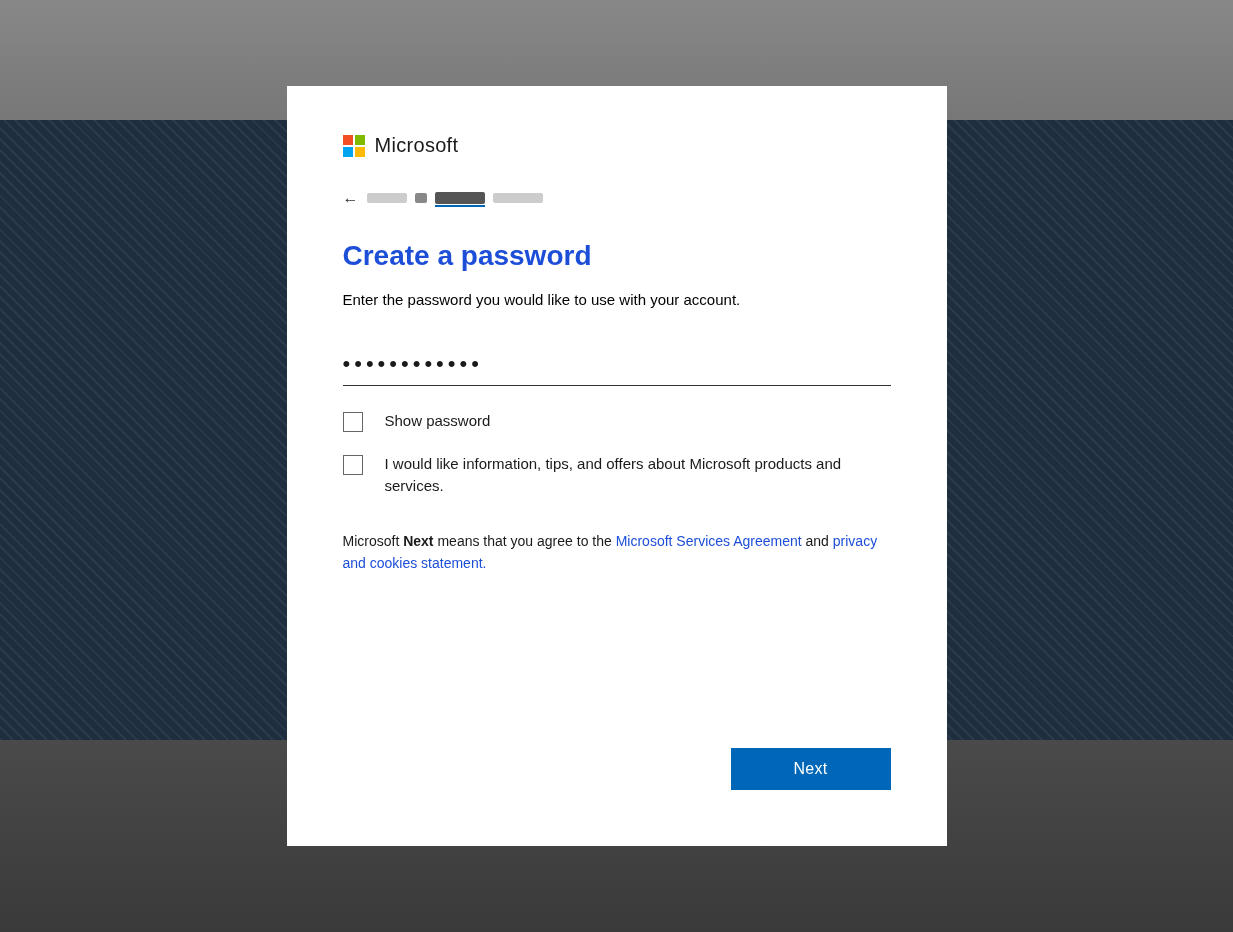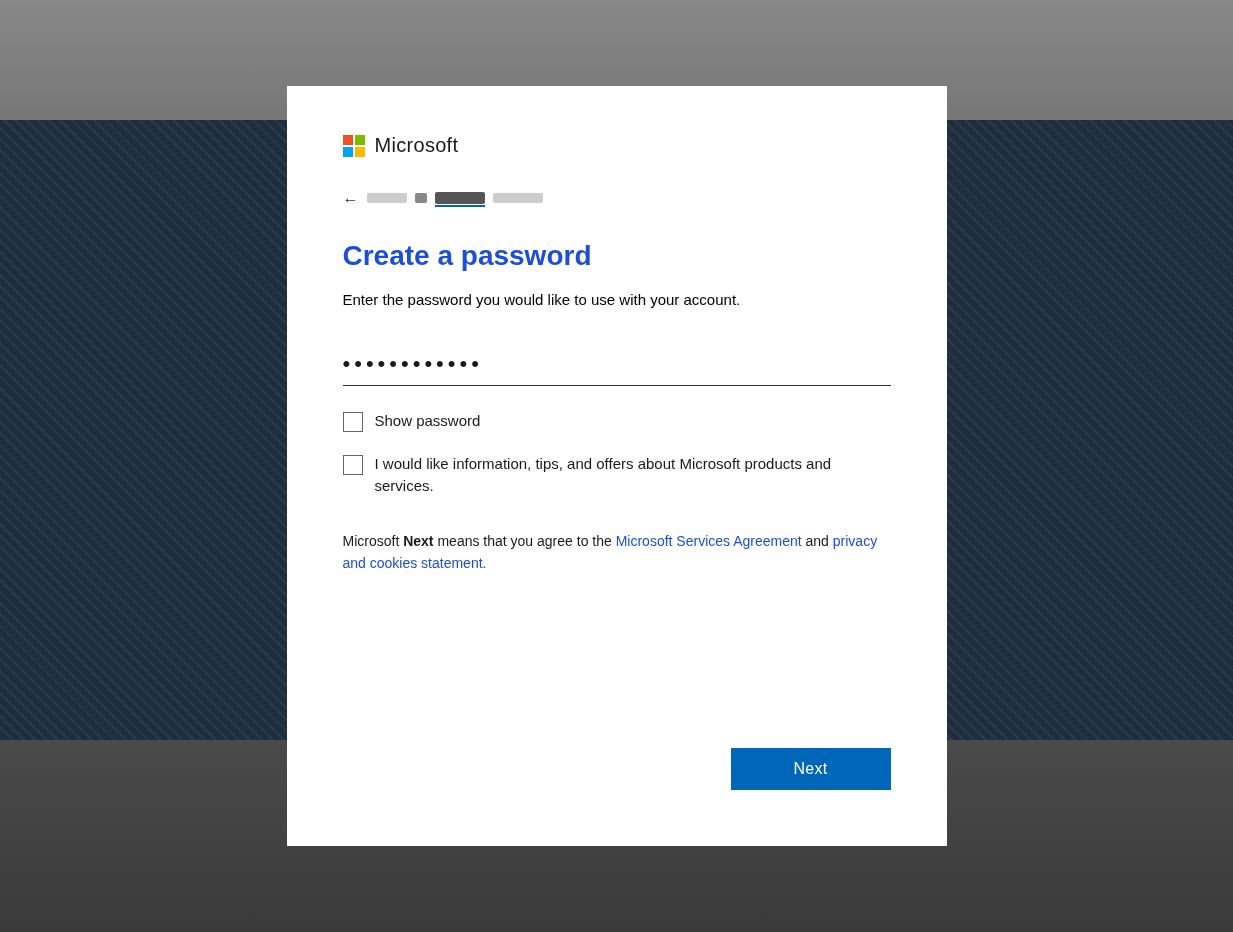--- a/index.html
+++ b/index.html
@@ -182,21 +182,21 @@
     .checkbox-group {
       display: flex;
       flex-direction: column;
       gap: 20px;
       margin-bottom: 32px;
     }
 
     .checkbox-row {
       display: flex;
       align-items: flex-start;
-      gap: 12px;
+      gap: 22px;
     }
 
     .checkbox {
       width: 20px;
       height: 20px;
       border: 1.5px solid #666;
       background: #fff;
       flex-shrink: 0;
       margin-top: 2px;
       cursor: pointer;

